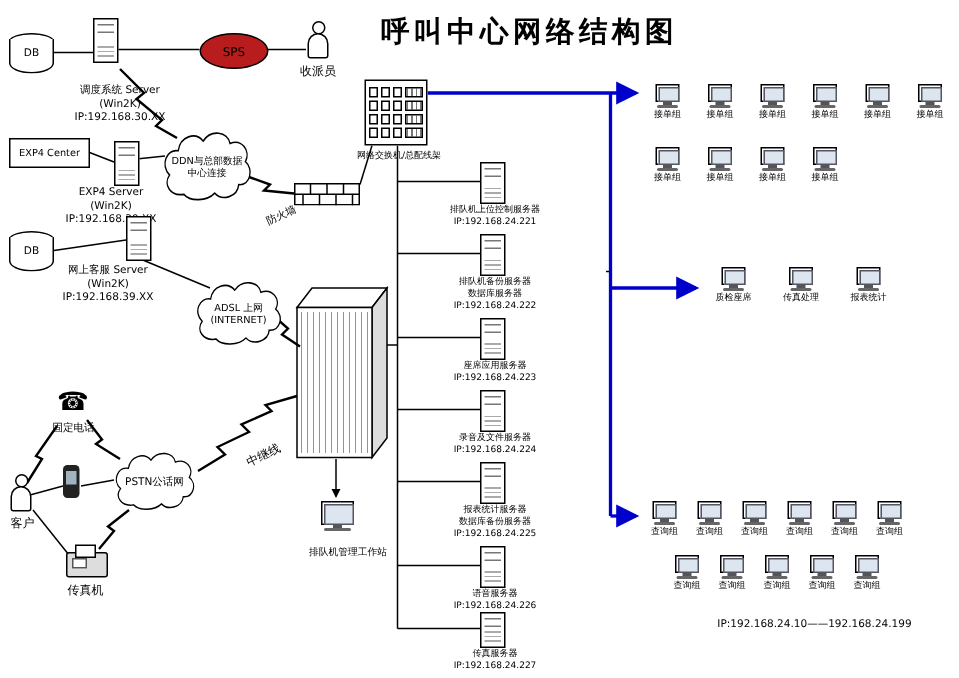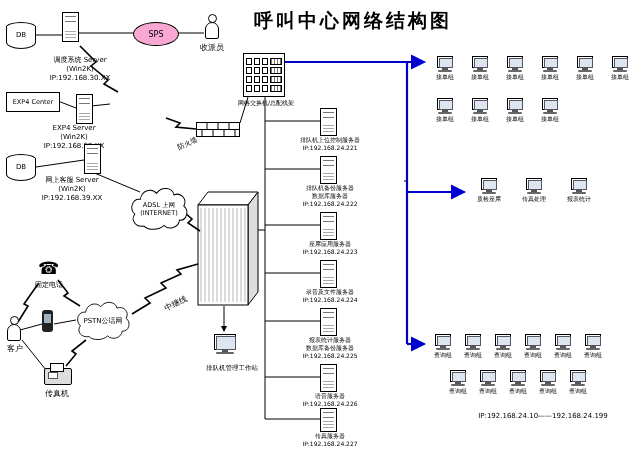--- a/index.html
+++ b/index.html
@@ -31,21 +31,21 @@
   .person::before{content:"";position:absolute;left:4px;top:0;width:7px;height:7px;border:1px solid #000;
                   border-radius:50%;background:#fff}
   .person::after{content:"";position:absolute;left:1px;top:8px;width:12px;height:15px;border:1px solid #000;
                  border-radius:7px 7px 2px 2px;background:#fff}
 
   
   .cloud{position:absolute}
   .cloud svg{position:absolute;left:0;top:0;width:100%;height:100%}
   .cltxt{position:absolute;left:0;top:0;right:0;bottom:0;display:flex;align-items:center;justify-content:center;
          text-align:center;white-space:pre-line;font-size:6.5px;line-height:8px}
-  .oval{position:absolute;border:1px solid #000;border-radius:50%;background:#f9a8d4;display:flex;
+  .oval{position:absolute;border:1px solid #000;border-radius:50%;background:#b91c1c;display:flex;
         align-items:center;justify-content:center;text-align:right;white-space:pre-line}
 
   
   .switch{position:absolute;left:243px;top:53px;width:42px;height:44px;border:1px solid #000;background:#fff;
           display:flex;flex-direction:column;justify-content:space-evenly;padding:2px;box-sizing:border-box}
   .swrow{display:flex;gap:2px;align-items:center}
   .swrow i{width:4px;height:5px;border:1px solid #000;display:block;background:#fff}
   .swrow b{flex:1;height:5px;border:1px solid #000;background:repeating-linear-gradient(90deg,#777 0 1px,#fff 1px 3px)}
 
   
@@ -150,20 +150,27 @@
   <div class="oval" style="left:133px;top:22px;width:44px;height:22px;font-size:8px">SPS</div>
   <div class="person" style="left:204px;top:14px"></div>
   <div class="lbl" style="left:190px;top:42px;width:44px;font-size:8px">收派员</div>
 
   <div class="box" style="left:6px;top:92px;width:52px;height:18px;font-size:6.5px">EXP4 Center</div>
   <div class="tower tall" style="left:76px;top:94px"></div>
   <div class="lbl" style="left:32px;top:124px;width:84px;font-size:7px;line-height:9px">EXP4 Server
 (Win2K)
 IP:192.168.39.XX</div>
 
+  <div class="cloud" style="left:106px;top:86px;width:64px;height:50px">
+    <svg viewBox="0 0 100 62" preserveAspectRatio="none">
+      <path d="M26 54 C12 56 4 46 11 38 C1 30 8 16 20 18 C22 6 38 2 46 10 C54 0 72 2 74 12 C86 8 96 18 90 27 C99 33 95 47 83 46 C82 56 66 60 58 53 C50 60 32 60 26 54 Z" fill="#fff" stroke="#000" stroke-width="1.4"></path>
+    </svg>
+    <div class="cltxt">DDN与总部数据
+中心连接</div>
+  </div>
 
   <div class="db" style="left:6px;top:154px">
     <div class="cap"></div>
       <div class="body"></div>
     <div class="dblbl">DB</div>
   </div>
   <div class="tower tall" style="left:84px;top:144px"></div>
   <div class="lbl" style="left:30px;top:176px;width:84px;font-size:7px;line-height:9px">网上客服 Server
 (Win2K)
 IP:192.168.39.XX</div>

